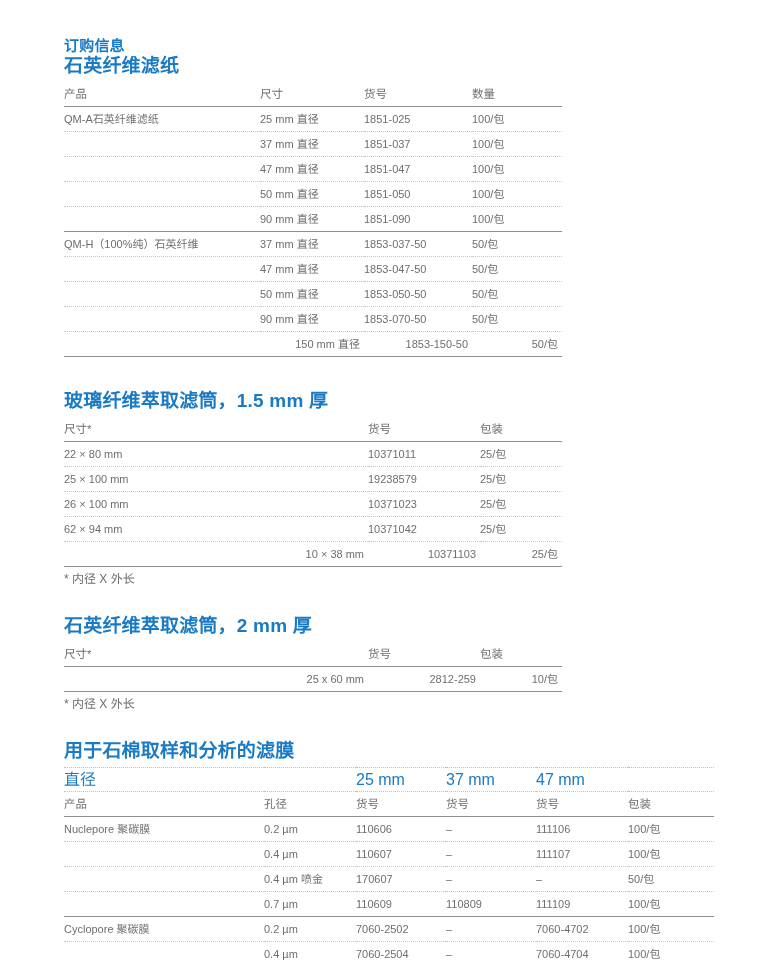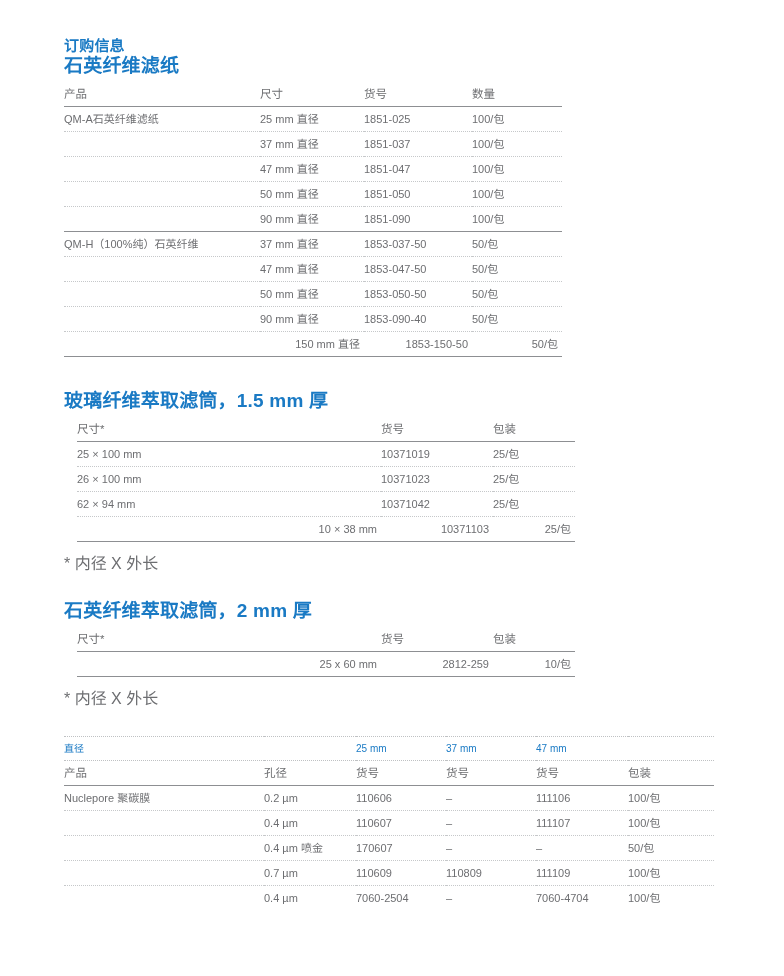--- a/index.html
+++ b/index.html
@@ -59,53 +59,52 @@
   }
   
   tr.colhead td {
     color: #6d6e71;
     font-size: 11.5px;
     border-bottom: 1px solid #8d8f92;
   }
   
   tr.bluehead td {
     color: #1a7ac4;
-    font-size: 10px;
+    font-size: 16px;
     padding-top: 5px;
     padding-bottom: 4px;
     border-top: 1px dotted #bfc1c3;
     border-bottom: 1px dotted #bfc1c3;
   }
   tr.dotrow td {
     border-top: 1px dotted #c6c8ca;
   }
   tr.groupstart td {
     border-top: 1px solid #8d8f92;
   }
   tr.lastrow td {
     border-bottom: 1px solid #8d8f92;
     text-align: right;
   }
   .note {
-    font-size: 16px;
+    font-size: 12px;
     line-height: 14px;
     color: #6d6e71;
     padding-top: 5px;
-    margin-top: 10px;
   }
 
   
   .t1 { width: 498px; }
   .t1 .c1 { width: 196px; }
   .t1 .c2 { width: 104px; }
   .t1 .c3 { width: 108px; }
   .t1 .c4 { width: 90px; }
 
   
-  .t2 { width: 498px; margin-left: 13px; }
+  .t2 { width: 498px; }
   .t2 .c1 { width: 304px; }
   .t2 .c2 { width: 112px; }
   .t2 .c3 { width: 82px; }
 
   
   .t4 { width: 650px; }
   .t4 .c1 { width: 200px; }
   .t4 .c2 { width: 92px; }
   .t4 .c3 { width: 90px; }
   .t4 .c4 { width: 90px; }
@@ -180,21 +179,21 @@
       </tr>
       <tr class="dotrow">
         <td></td>
         <td>50 mm 直径</td>
         <td>1853-050-50</td>
         <td>50/包</td>
       </tr>
       <tr class="dotrow">
         <td></td>
         <td>90 mm 直径</td>
-        <td>1853-090-40</td>
+        <td>1853-070-50</td>
         <td>50/包</td>
       </tr>
       <tr class="dotrow lastrow">
         <td></td>
         <td>150 mm 直径</td>
         <td>1853-150-50</td>
         <td>50/包</td>
       </tr>
     </tbody>
   </table>
@@ -208,23 +207,28 @@
         <col class="c1">
         <col class="c2">
         <col class="c3">
       </colgroup>
     <tbody>
       <tr class="colhead">
         <td>尺寸*</td>
         <td>货号</td>
         <td>包装</td>
       </tr>
+      <tr>
+        <td>22 × 80 mm</td>
+        <td>10371011</td>
+        <td>25/包</td>
+      </tr>
       <tr class="dotrow">
         <td>25 × 100 mm</td>
-        <td>10371019</td>
+        <td>19238579</td>
         <td>25/包</td>
       </tr>
       <tr class="dotrow">
         <td>26 × 100 mm</td>
         <td>10371023</td>
         <td>25/包</td>
       </tr>
       <tr class="dotrow">
         <td>62 × 94 mm</td>
         <td>10371042</td>
@@ -259,20 +263,21 @@
         <td>25 x 60 mm</td>
         <td>2812-259</td>
         <td>10/包</td>
       </tr>
     </tbody>
   </table>
   <div class="note">* 内径 X 外长</div>
 
   <div class="section-gap-md"></div>
 
+  <h2 class="h-sub">用于石棉取样和分析的滤膜</h2>
 
   <table class="tbl t4">
     <colgroup>
         <col class="c1">
         <col class="c2">
         <col class="c3">
         <col class="c4">
         <col class="c5">
         <col class="c6">
       </colgroup>
@@ -320,20 +325,28 @@
       </tr>
       <tr class="dotrow">
         <td></td>
         <td>0.7 µm</td>
         <td>110609</td>
         <td>110809</td>
         <td>111109</td>
         <td>100/包</td>
       </tr>
 
+      <tr class="groupstart">
+        <td>Cyclopore 聚碳膜</td>
+        <td>0.2 µm</td>
+        <td>7060-2502</td>
+        <td>–</td>
+        <td>7060-4702</td>
+        <td>100/包</td>
+      </tr>
       <tr class="dotrow">
         <td></td>
         <td>0.4 µm</td>
         <td>7060-2504</td>
         <td>–</td>
         <td>7060-4704</td>
         <td>100/包</td>
       </tr>
 
     </tbody>

